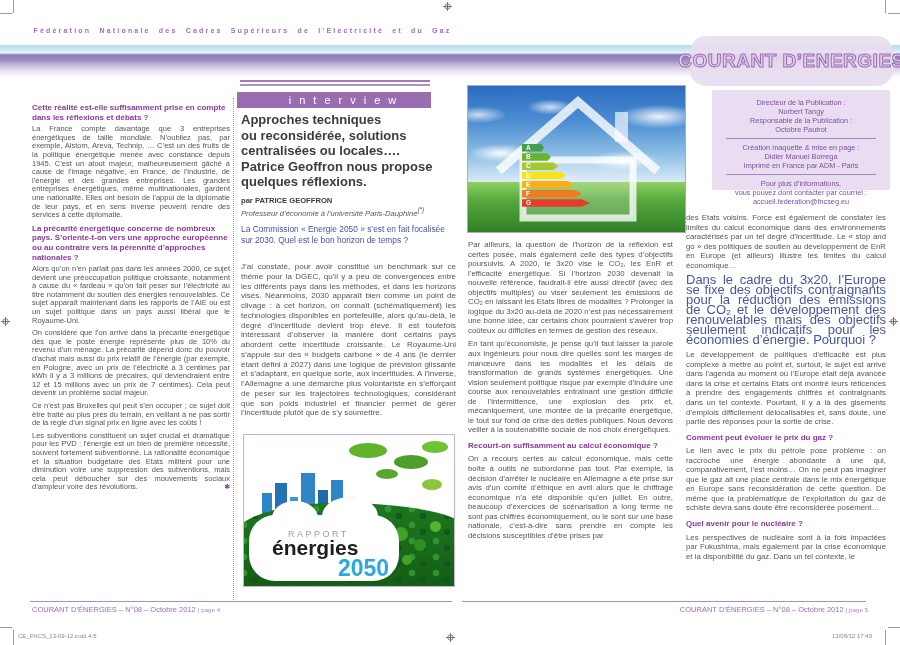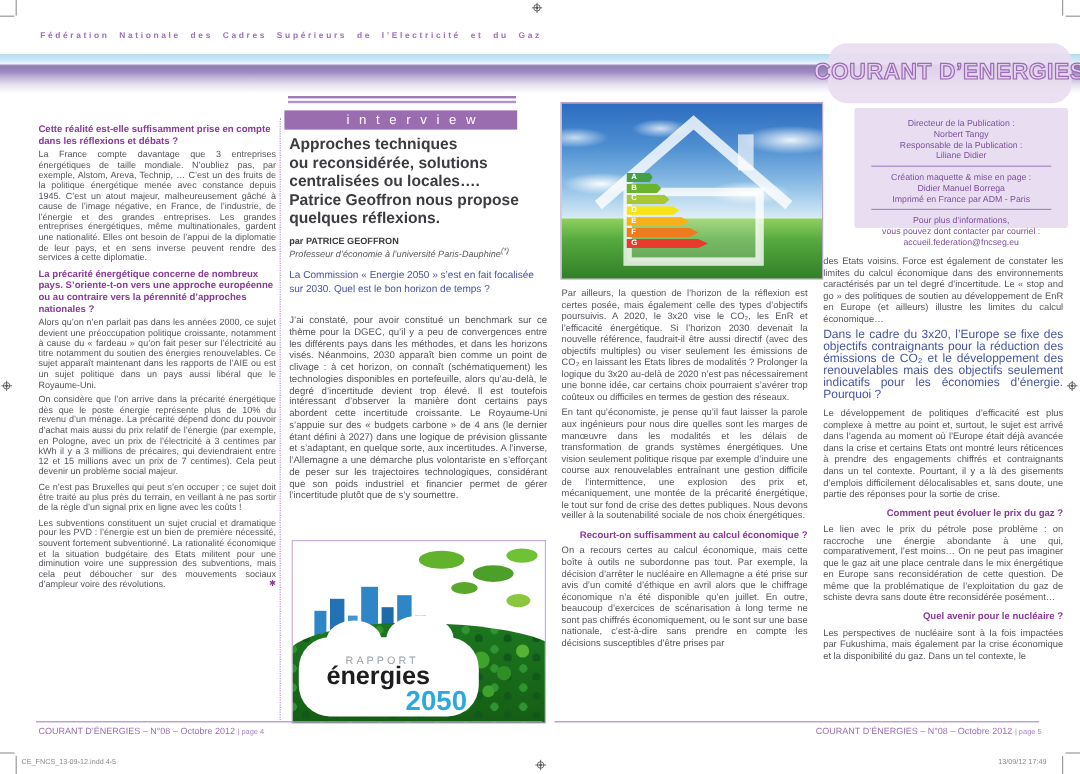--- a/index.html
+++ b/index.html
@@ -35,43 +35,43 @@
     box-sizing:border-box;}
   .iv-title{position:absolute;left:241px;top:112px;width:216px;font-size:13px;line-height:15.6px;
     font-weight:bold;color:#3c3b40;}
   .iv-byline{position:absolute;left:241px;top:196px;width:216px;font-size:7.6px;line-height:9px;color:#3c3b40;}
   .iv-byline .by{font-weight:bold;}
   .iv-byline .role{font-style:italic;color:#5a575e;}
   .iv-q{position:absolute;left:241px;top:224px;width:216px;font-size:8.4px;line-height:11px;}
   .iv-a{left:241px;top:262px;width:215px;font-size:8px;line-height:9.75px;}
   .col-m{left:468px;top:240px;width:205px;font-size:7.8px;line-height:9.55px;}
   .col-r{left:686px;top:213px;width:200px;font-size:7.8px;line-height:9.55px;}
-  .col-m .qhead,.col-r .qhead{font-size:8px;text-align:right;margin:6px 0 4px 0;}
-  .col-r .bhead{display:block;margin:5px 0 5px 0;font-size:10px;line-height:10px;}
+  .col-m .qhead,.col-r .qhead{font-size:8px;text-align:left;margin:6px 0 4px 0;}
+  .col-r .bhead{display:block;margin:5px 0 5px 0;font-size:13px;line-height:10px;}
   .endmark{float:right;color:#8b3a9b;font-size:7px;}
   
   .house-img{position:absolute;left:467px;top:85px;width:219px;height:148px;
     border:1px solid #b9a3c9;box-sizing:border-box;overflow:hidden;}
   .sky{position:absolute;left:0;top:0;width:100%;height:96px;
     background:
       radial-gradient(ellipse 45px 13px at 15% 70%,rgba(255,255,255,.95),rgba(255,255,255,0) 70%),
       radial-gradient(ellipse 60px 17px at 88% 32%,rgba(255,255,255,.9),rgba(255,255,255,0) 70%),
       radial-gradient(ellipse 50px 14px at 72% 78%,rgba(255,255,255,.9),rgba(255,255,255,0) 70%),
       radial-gradient(ellipse 34px 11px at 38% 22%,rgba(255,255,255,.75),rgba(255,255,255,0) 70%),
       radial-gradient(ellipse 40px 12px at 5% 30%,rgba(255,255,255,.7),rgba(255,255,255,0) 70%),
       linear-gradient(180deg,#2b6cc0 0%,#4e8fd2 38%,#8fc0e6 72%,#d8ebf6 100%);}
   .grass{position:absolute;left:0;top:96px;width:100%;height:52px;
     background:linear-gradient(180deg,#8fd060 0%,#55a93e 35%,#2f7d27 100%);}
   .house-svg{position:absolute;left:0;top:0;}
   .arrows{position:absolute;left:54px;top:58px;}
   .arrow{height:7.6px;margin-bottom:1.6px;color:#fff;font-size:6.5px;font-weight:bold;
     line-height:7.6px;padding-left:4px;box-sizing:border-box;
     clip-path:polygon(0 0,88% 0,100% 50%,88% 100%,0 100%);}
   
-  .report-img{position:absolute;left:243px;top:450px;width:212px;height:153px;
+  .report-img{position:absolute;left:243px;top:434px;width:212px;height:153px;
     border:1px solid #c9aede;background:#fff;box-sizing:border-box;overflow:hidden;}
   .blob{position:absolute;border-radius:50%;}
   .bldg{position:absolute;}
   .hill{position:absolute;left:-8px;top:68px;width:228px;height:90px;
     border-radius:45% 55% 0 0/35% 28% 0 0;
     background:
       radial-gradient(circle 5px at 8px 6px,#2f9431 70%,rgba(0,0,0,0) 71%) 0 0/24px 16px repeat,
       radial-gradient(circle 5px at 19px 13px,#11591a 70%,rgba(0,0,0,0) 71%) 0 0/24px 16px repeat,
       linear-gradient(#1d771f,#145c14);}
   .cloud-label{position:absolute;left:5px;top:80px;width:150px;height:66px;background:#fff;
@@ -105,21 +105,21 @@
   <div class="echo1"></div>
   <div class="echo2"></div>
   <div class="logo-box">
     <span class="logo-text">COURANT D’ENERGIES</span>
   </div>
 
   <div class="info-box">
     <div>Directeur de la Publication :</div>
     <div>Norbert Tangy</div>
     <div>Responsable de la Publication :</div>
-    <div>Liliane Didier</div>
+    <div>Octobre Pautrot</div>
     <div class="sep"></div>
     <div>Création maquette &amp; mise en page :</div>
     <div>Didier Manuel Borrega</div>
     <div>Imprimé en France par ADM - Paris</div>
     <div class="sep"></div>
     <div>Pour plus d’informations,</div>
     <div>vous pouvez dont contacter par courriel :</div>
     <div>accueil.federation@fncseg.eu</div>
   </div>
 

